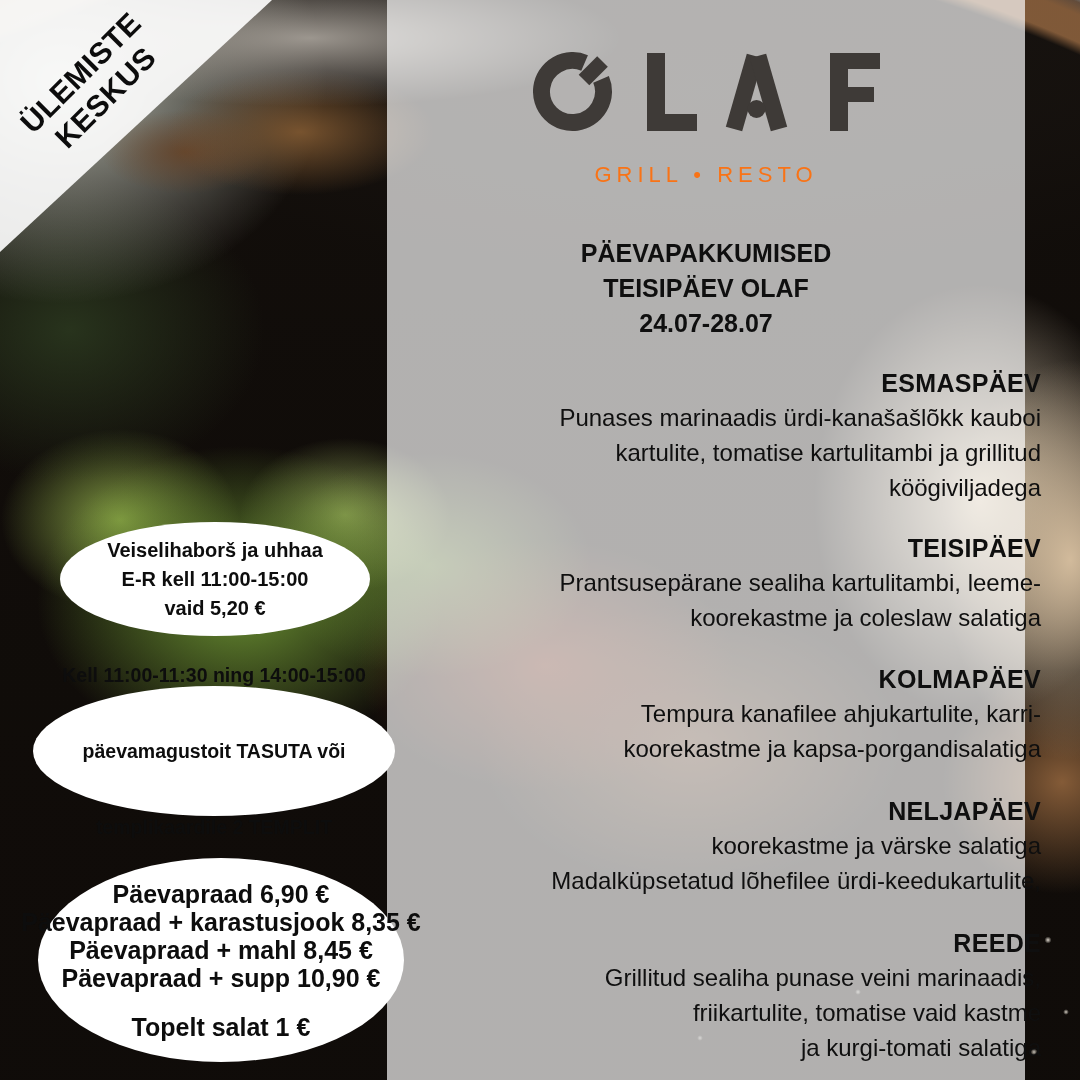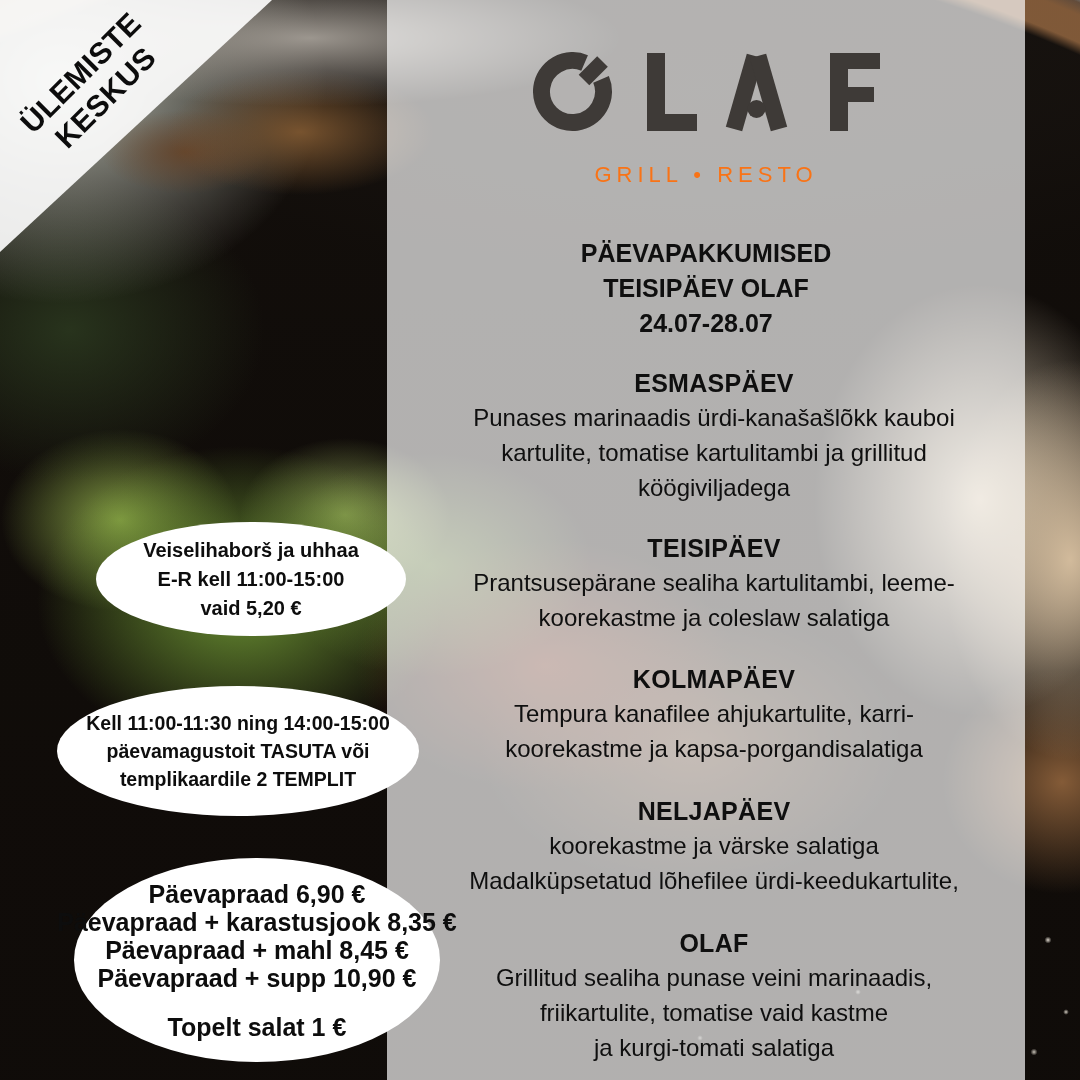--- a/index.html
+++ b/index.html
@@ -56,44 +56,44 @@
   .panel .abs{position:absolute;left:0;width:100%;text-align:center;}
   
   .logo-svg{position:absolute;left:146px;top:52px;}
   .tagline{
     position:absolute;left:0;width:100%;top:162px;text-align:center;
     font-size:22px;letter-spacing:5px;font-weight:400;color:#f97316;
   }
   
   .mhead{top:236px;font-size:25px;font-weight:700;line-height:35px;}
   
-  .day{position:absolute;left:8px;width:100%;text-align:center;}
+  .day{position:absolute;left:16px;width:100%;text-align:right;}
   .day h3{margin:0;font-size:25px;font-weight:700;line-height:33px;letter-spacing:.3px;}
   .day .dl{font-size:24px;font-weight:400;line-height:35px;white-space:nowrap;}
   
   .ribbon{
     position:absolute;left:0;top:0;width:300px;height:300px;
     clip-path:polygon(0 0,272px 0,0 252px);
     background:rgba(255,255,255,.9);
   }
   .ribbon .rtext{
     position:absolute;left:-57px;top:50px;width:300px;
     transform:rotate(-45deg);
     text-align:center;font-size:30px;line-height:35px;font-weight:700;
     color:#0c0c0c;letter-spacing:.5px;
   }
   
   .oval{
     position:absolute;background:#ffffff;border-radius:50%;
     display:flex;flex-direction:column;justify-content:center;align-items:center;
-    font-weight:700;color:#0d0d0d;margin-left:36px;
+    font-weight:700;color:#0d0d0d;
   }
   .oval .bl{white-space:nowrap;}
   .oval-soup{left:60px;top:522px;width:310px;height:114px;font-size:20px;line-height:29px;}
-  .oval-dessert{left:21px;top:686px;width:362px;height:130px;font-size:19.5px;line-height:28px;}
+  .oval-dessert{left:33px;top:686px;width:362px;height:130px;font-size:19.5px;line-height:28px;gap:48px;}
   .oval-prices{left:38px;top:858px;width:366px;height:204px;font-size:25px;line-height:28px;}
   .oval-prices .last{margin-top:21px;}
 </style>
 </head>
 <body>
 
 <div class="poster">
 
   <div class="photo"></div>
 
@@ -142,21 +142,21 @@
       <div class="dl">koorekastme ja kapsa-porgandisalatiga</div>
     </section>
 
     <section class="day" style="top:795px">
       <h3>NELJAPÄEV</h3>
       <div class="dl">koorekastme ja värske salatiga</div>
       <div class="dl">Madalküpsetatud lõhefilee ürdi-keedukartulite,</div>
     </section>
 
     <section class="day" style="top:927px">
-      <h3>OLAF</h3>
+      <h3>REEDE</h3>
       <div class="dl">Grillitud sealiha punase veini marinaadis,</div>
       <div class="dl">friikartulite, tomatise vaid kastme</div>
       <div class="dl">ja kurgi-tomati salatiga</div>
     </section>
 
   </div>
 
   <div class="oval oval-soup">
     <div class="bl">Veiselihaborš ja uhhaa</div>
     <div class="bl">E-R kell 11:00-15:00</div>

